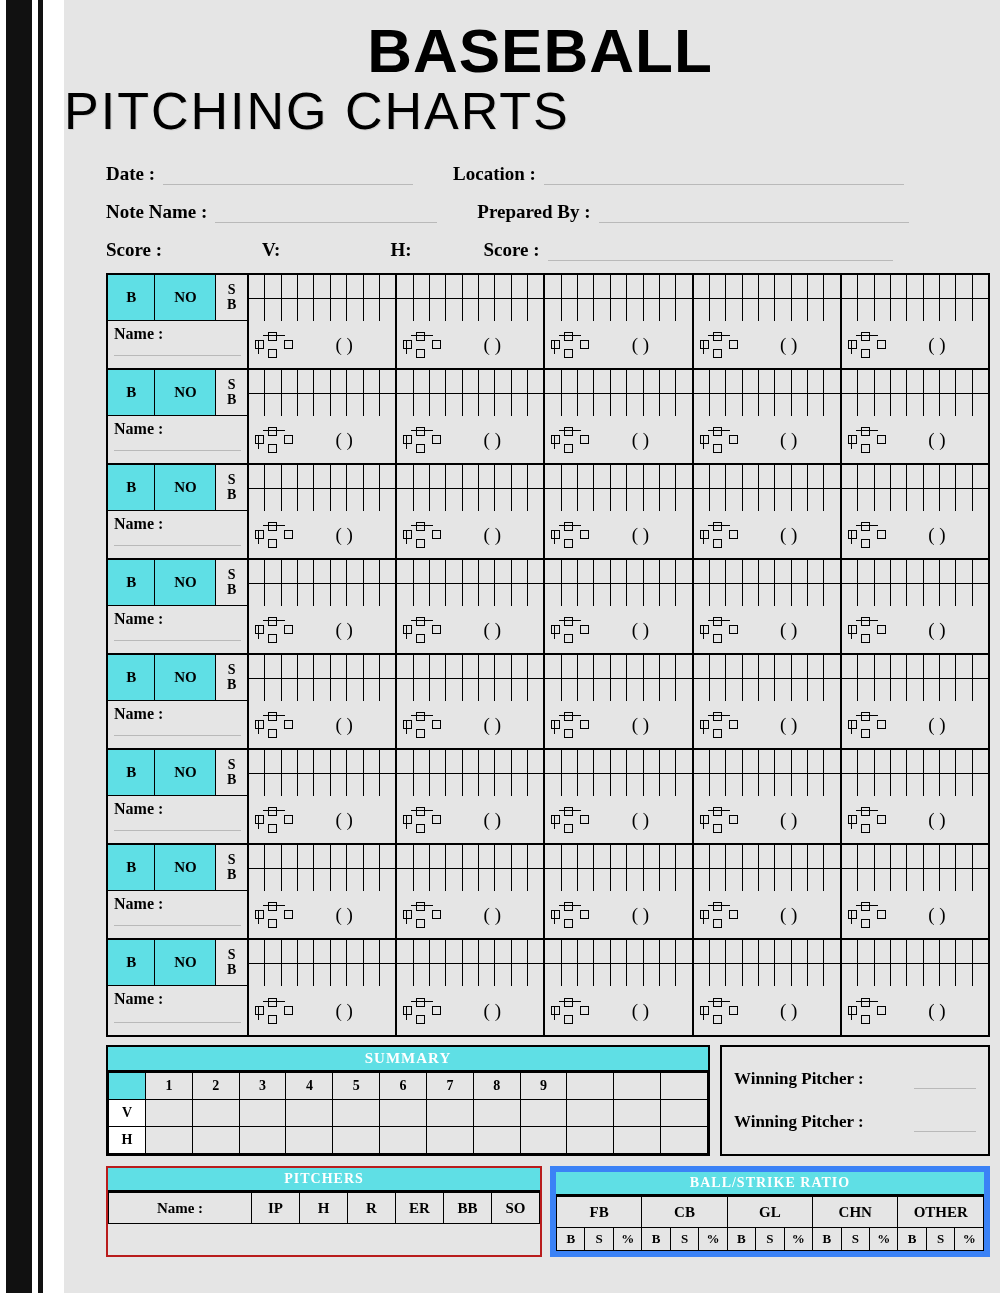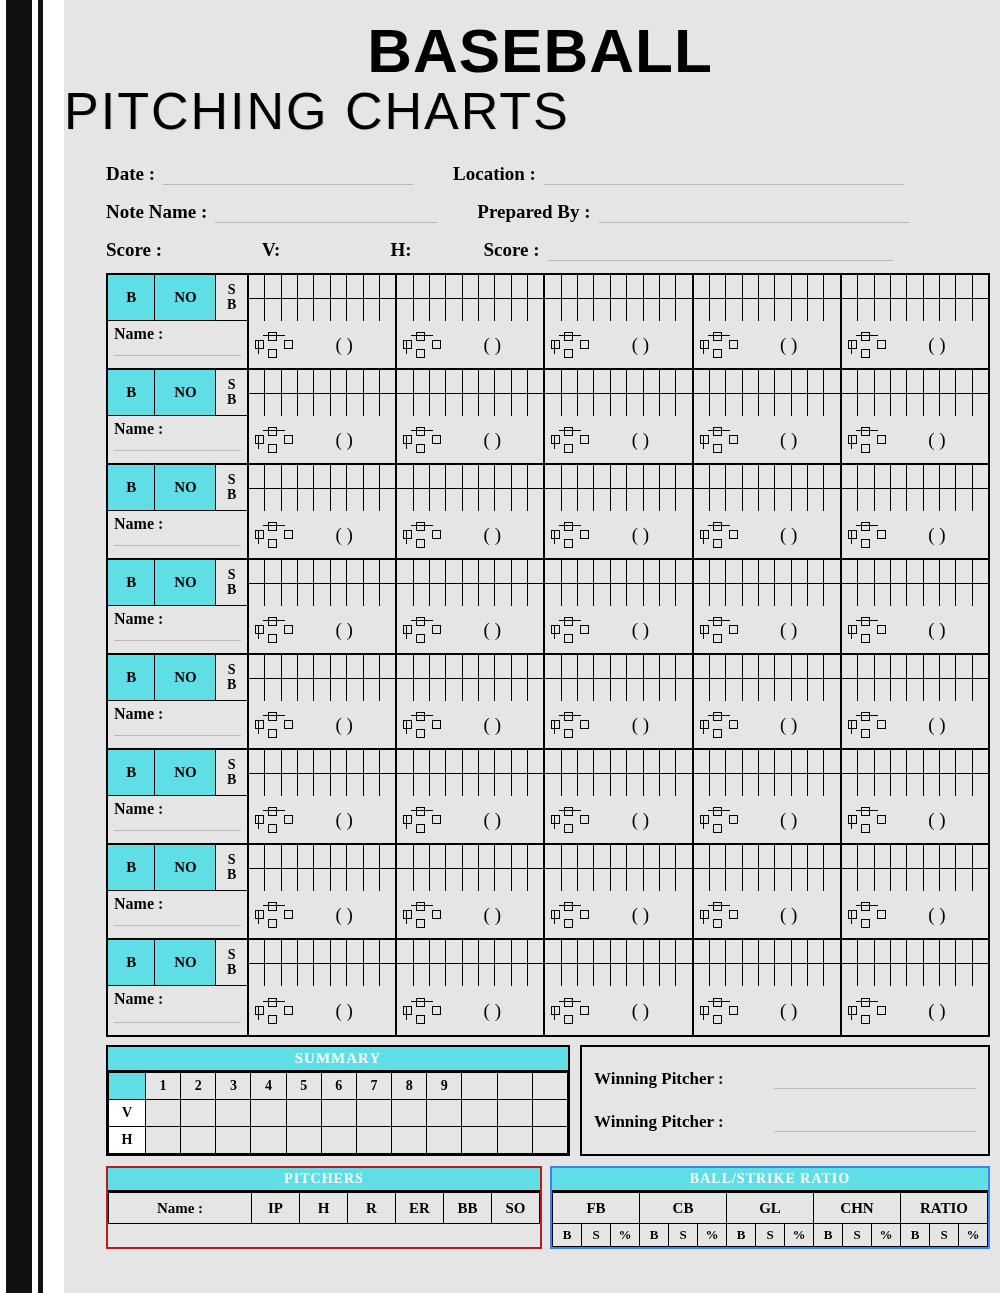--- a/index.html
+++ b/index.html
@@ -208,21 +208,21 @@
   }
 
   
   .mid-section {
     margin: 8px 0 0 42px;
     width: 884px;
     display: flex;
     gap: 10px;
   }
   .summary-box {
-    width: 464px;
+    width: 604px;
     border: 2px solid #000;
     box-sizing: border-box;
   }
   .summary-title {
     background: #5fdfe5;
     text-align: center;
     font-size: 15px;
     font-weight: bold;
     color: #ffffff;
     letter-spacing: 1px;
@@ -270,21 +270,21 @@
   }
 
   
   .bottom-section {
     margin: 10px 0 0 42px;
     width: 884px;
     display: flex;
     gap: 8px;
   }
   .pitchers-box { width: 436px; border: 2px solid #b91c1c; box-sizing: border-box; }
-  .ratio-box { flex: 1; border: 2px solid #3b82f6; box-sizing: border-box; }
+  .ratio-box { flex: 1; border: 6px solid #3b82f6; box-sizing: border-box; }
   .sect-title {
     background: #5fdfe5;
     text-align: center;
     font-size: 14px;
     font-weight: bold;
     color: #ffffff;
     letter-spacing: 1px;
     padding: 3px 0;
     border-bottom: 2px solid #000;
     font-family: "Liberation Serif", serif;
@@ -2032,21 +2032,21 @@
     </div>
     <div class="ratio-box">
       <div class="sect-title">BALL/STRIKE RATIO</div>
       <table class="btm" id="ratio-table">
           <tbody>
             <tr>
               <td colspan="3">FB</td>
               <td colspan="3">CB</td>
               <td colspan="3">GL</td>
               <td colspan="3">CHN</td>
-              <td colspan="3">RATIO</td>
+              <td colspan="3">OTHER</td>
             </tr>
             <tr>
               <td class="sub">B</td>
               <td class="sub">S</td>
               <td class="sub">%</td>
               <td class="sub">B</td>
               <td class="sub">S</td>
               <td class="sub">%</td>
               <td class="sub">B</td>
               <td class="sub">S</td>

